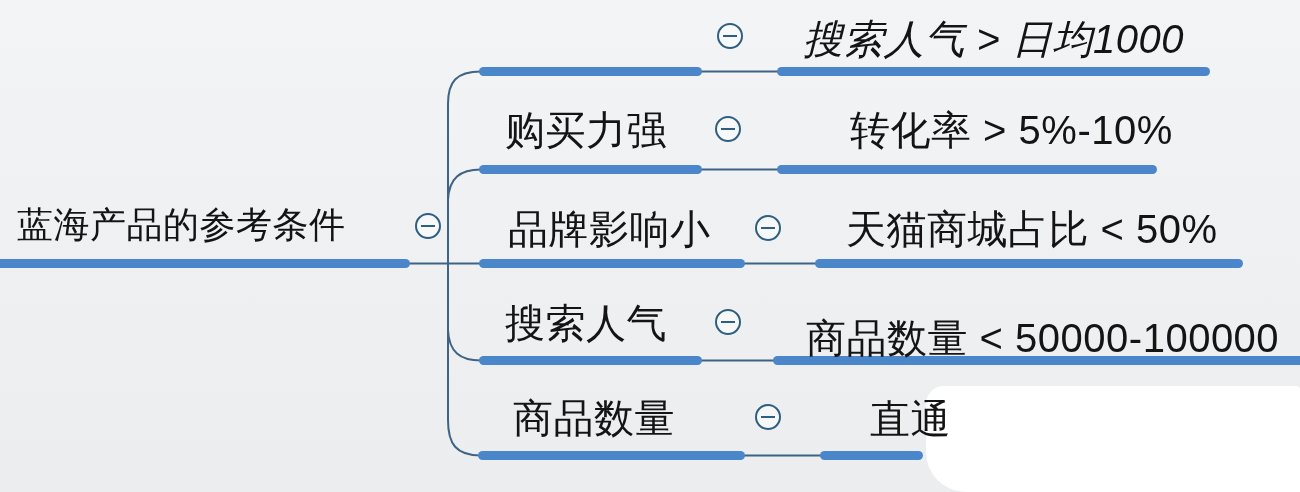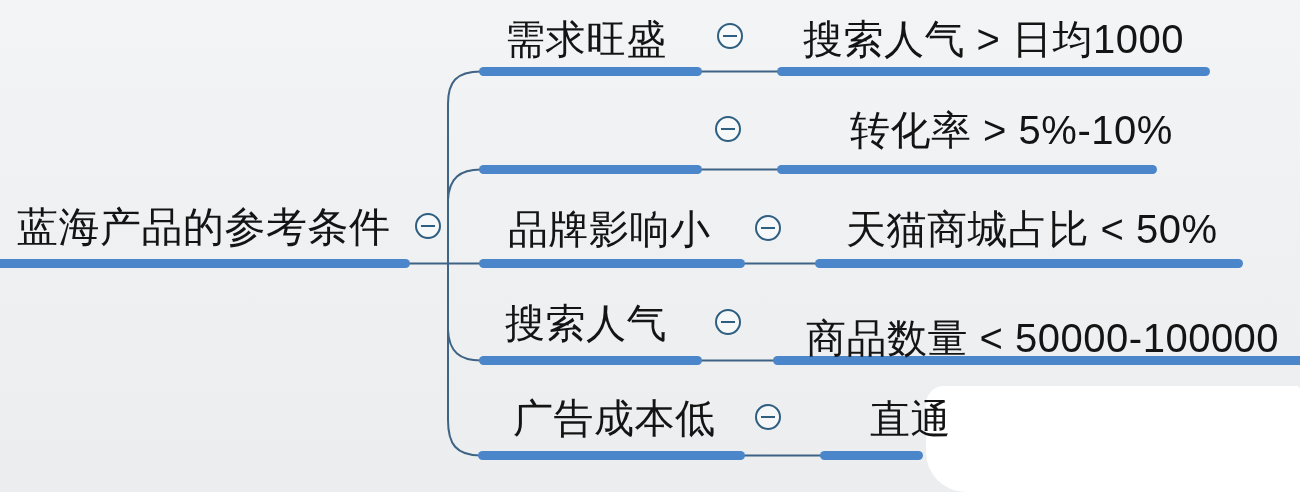--- a/index.html
+++ b/index.html
@@ -14,21 +14,21 @@
   svg.connectors { position: absolute; left: 0; top: 0; }
   .bar {
     position: absolute; height: 9px; border-radius: 4.5px;
     background: #4a86c9;
   }
   .bar.flush-left { border-top-left-radius: 0; border-bottom-left-radius: 0; }
   .node-text {
     position: absolute; color: #141414; white-space: nowrap;
     line-height: 1.05; letter-spacing: 0.5px;
   }
-  .root-text { font-size: 41px; }
+  .root-text { font-size: 36px; }
   .branch-text { font-size: 40px; }
   .collapse-icon {
     position: absolute; width: 22px; height: 22px;
     border: 2px solid #2e5f80; border-radius: 50%;
     background: rgba(252,253,254,0.6);
     box-sizing: content-box; cursor: pointer;
   }
   .collapse-icon .minus {
     position: absolute; left: 4px; right: 4px; top: 50%;
     height: 2px; margin-top: -1px; background: #2e5f80;
@@ -70,32 +70,32 @@
   <div class="bar" style="left:815px; top:259px; width:428px;"></div>
 
   <div class="bar" style="left:479px; top:356px; width:223px;"></div>
   <div class="bar" style="left:773px; top:356px; width:527px; border-top-right-radius:0; border-bottom-right-radius:0;"></div>
 
   <div class="bar" style="left:478px; top:451px; width:267px;"></div>
   <div class="bar" style="left:820px; top:451px; width:103px;"></div>
 
   <div class="node-text root-text" style="left:17px; top:206px;">蓝海产品的参考条件</div>
 
-  <div class="node-text branch-text" style="left:505px; top:18px;">需求旺盛</div>
-  <div class="node-text branch-text" style="left:803px; top:18px;">搜索人气 &gt; 日均1000</div>
+  <div class="node-text branch-text" style="left:803px; top:18px;font-style:italic;">搜索人气 &gt; 日均1000</div>
 
+  <div class="node-text branch-text" style="left:505px; top:109px;">购买力强</div>
   <div class="node-text branch-text" style="left:850px; top:109px;">转化率 &gt; 5%-10%</div>
 
   <div class="node-text branch-text" style="left:508px; top:208px;">品牌影响小</div>
   <div class="node-text branch-text" style="left:846px; top:208px;">天猫商城占比 &lt; 50%</div>
 
   <div class="node-text branch-text" style="left:505px; top:302px;">搜索人气</div>
   <div class="node-text branch-text" style="left:806px; top:317px;">商品数量 &lt; 50000-100000</div>
 
-  <div class="node-text branch-text" style="left:513px; top:397px;">广告成本低</div>
+  <div class="node-text branch-text" style="left:513px; top:397px;">商品数量</div>
   <div class="node-text branch-text" style="left:846px; top:398px;margin-left:24px;">直通</div>
 
   <div class="collapse-icon" style="left:415px; top:213px;">
       <span class="minus"></span>
     </div>
 
   <div class="collapse-icon" style="left:717px; top:23px;">
       <span class="minus"></span>
     </div>
 

